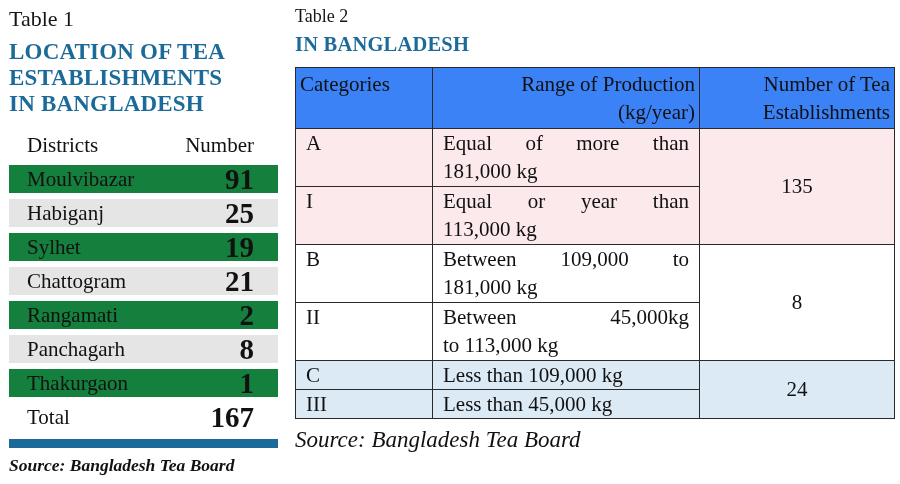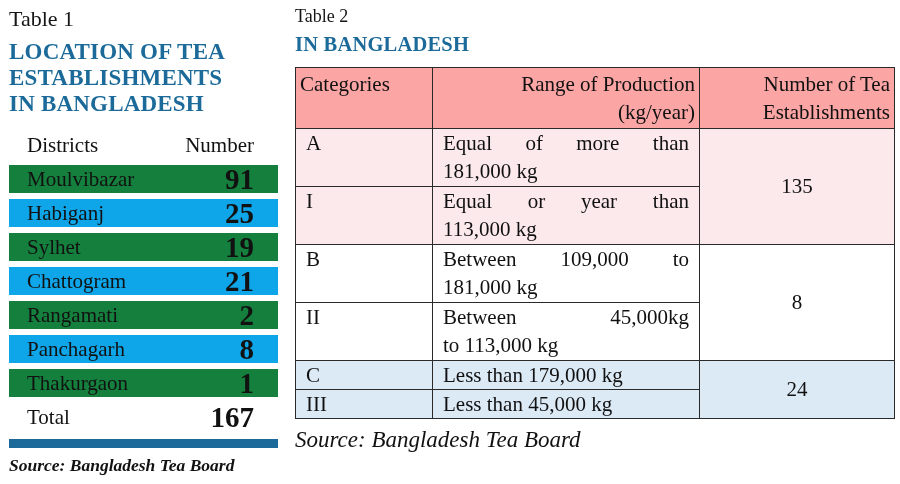--- a/index.html
+++ b/index.html
@@ -25,21 +25,21 @@
     display: flex; justify-content: space-between; align-items: center;
     padding: 0 24px 0 18px; font-size: 21px;
   }
   .t1-row {
     margin-top: 6px; height: 28px;
     display: flex; justify-content: space-between; align-items: center;
     padding: 0 24px 0 18px; font-size: 21px;
   }
   .t1-row .num { font-weight: bold; font-size: 29px; }
   .tone-blue { background: #15803d; }
-  .tone-pink { background: #0ea5e9; }
+  .tone-pink { background: #e5e5e5; }
   .tone-white { background: #ffffff; }
   .t1-bar { margin-top: 8px; height: 9px; background: #1b6a99; }
   .t1-source {
     margin-top: 7px; font-size: 17.5px; font-style: italic; font-weight: bold;
   }
 
   
   .panel2 { position: absolute; left: 295px; top: 6px; width: 600px; }
   .t2-label { font-size: 18px; line-height: 21px; color: #151515; }
   .t2-title {
@@ -49,21 +49,21 @@
   table.t2 {
     margin-top: 10px; border-collapse: collapse; width: 599px;
     table-layout: fixed;
   }
   table.t2 col.c1 { width: 137px; }
   table.t2 col.c2 { width: 267px; }
   table.t2 col.c3 { width: 195px; }
   table.t2 th, table.t2 td {
     border: 1.7px solid #2a2a2a; font-size: 21px; font-weight: normal;
   }
-  table.t2 th { background: #fca5a5; line-height: 28px; padding: 2px 4px; vertical-align: top; }
+  table.t2 th { background: #3b82f6; line-height: 28px; padding: 2px 4px; vertical-align: top; }
   th.cat-h { text-align: left; padding-left: 10px; }
   th.ctr { text-align: right; }
   td.cat { vertical-align: top; text-align: left; padding: 0 6px 0 10px; line-height: 28px; }
   td.range { vertical-align: top; padding: 0 10px; line-height: 28px; }
   .h2 { height: 58px; }   
   .h1 { height: 29px; }   
   .jline { text-align: justify; text-align-last: justify; }
   td.count {
     text-align: center; vertical-align: middle;
     font-weight: bold; font-size: 23px;
@@ -181,21 +181,21 @@
       <tr class="g-white">
         <td class="cat h2">II</td>
         <td class="range h2">
           <div class="jline">Between 45,000kg</div>
           <div>to 113,000 kg</div>
         </td>
       </tr>
       <tr class="g-blue">
         <td class="cat h1">C</td>
         <td class="range h1">
-          <div>Less than 179,000 kg</div>
+          <div>Less than 109,000 kg</div>
         </td>
         <td class="count" rowspan="2">24</td>
       </tr>
       <tr class="g-blue">
         <td class="cat h1">III</td>
         <td class="range h1">
           <div>Less than 45,000 kg</div>
         </td>
       </tr>
     </tbody>

